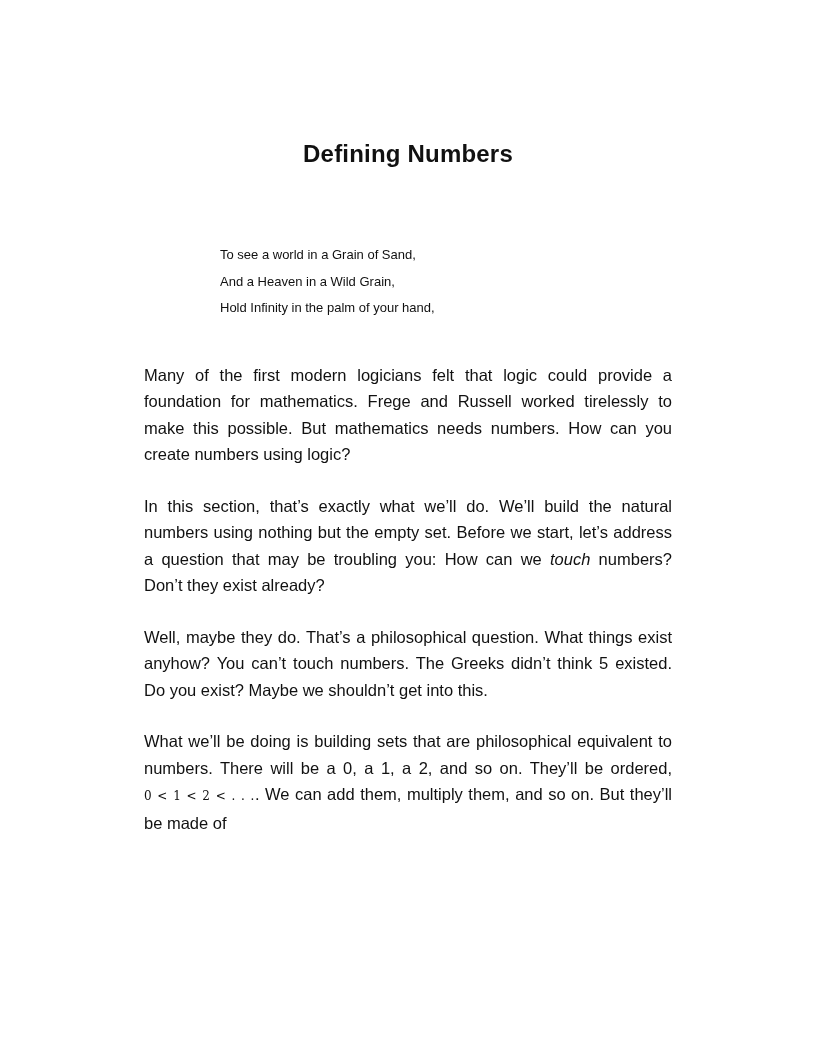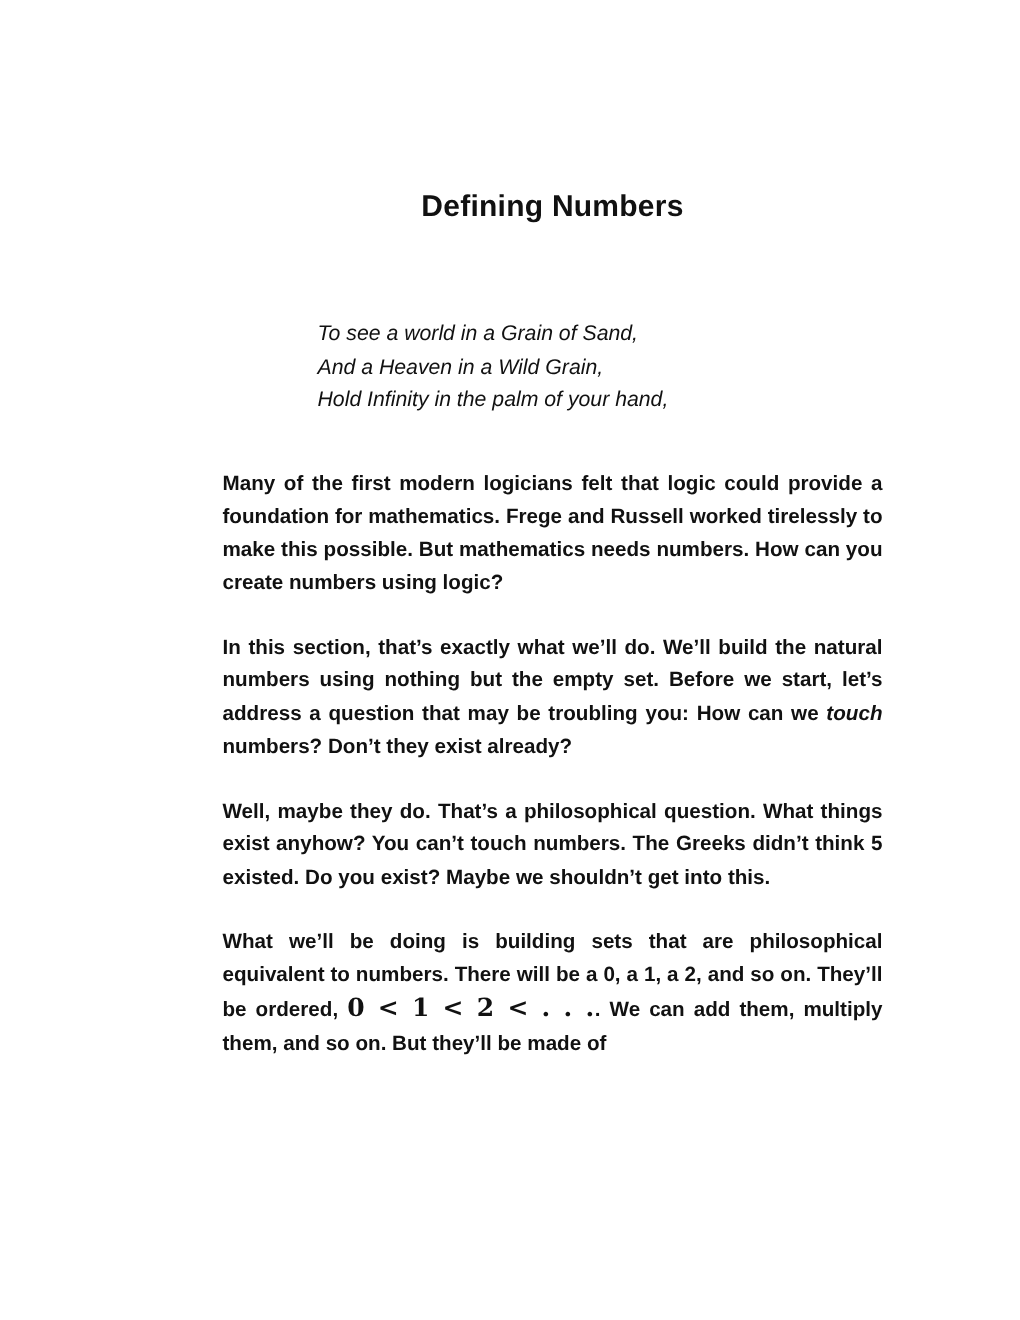--- a/index.html
+++ b/index.html
@@ -12,67 +12,64 @@
     width: 816px;
     height: 1056px;
     background: #ffffff;
     overflow: hidden;
     font-family: "Liberation Sans", sans-serif;
     color: #111111;
   }
   .content {
     position: absolute;
     left: 144px;
-    top: 16px;
+    top: 4px;
     width: 528px;
-    margin-left: 34px;
   }
   .doc-title {
     margin: 134px 0 0 0;
     text-align: center;
     font-size: 24px;
     line-height: 32px;
     font-weight: bold;
     letter-spacing: 0.2px;
   }
   .epigraph {
     margin: 72px 0 0 76px;
-    font-style: italic;
-    font-size: 17px;
+    font-size: 13px;
     line-height: 26.5px;
   }
   .epigraph .poem-line {
     display: block;
     white-space: nowrap;
   }
   .attribution {
     margin-top: 6px;
     padding-left: 329px;
     font-size: 17px;
     line-height: 26.5px;
   }
   .body-text {
     margin-top: 40px;
     font-size: 16.5px;
     line-height: 26.5px;
   }
   .body-text p {
     margin: 0 0 25px 0;
     text-align: justify;
-    font-weight: bold;
   }
   .body-text p:last-child {
     margin-bottom: 0;
   }
   .emph {
     font-style: italic;
   }
   .math {
     font-family: "DejaVu Serif", serif;
-    font-size: 20px;
+    font-size: 12px;
     letter-spacing: 0.5px;
     white-space: nowrap;
   }
 </style>
 </head>
 <body>
 
 <div class="page">
   <div class="content">
 

